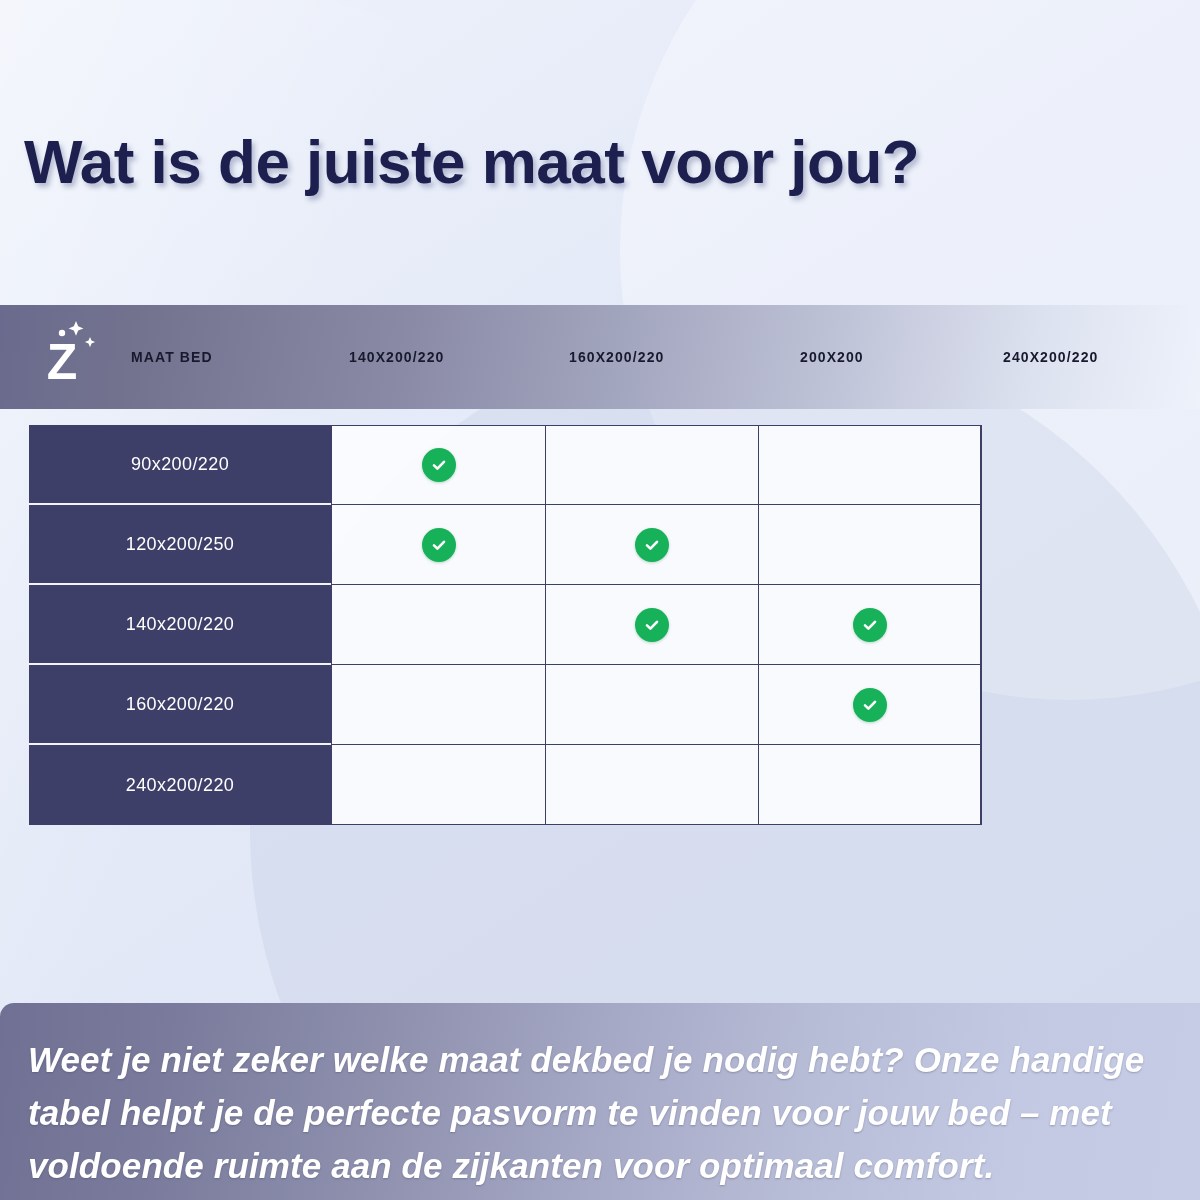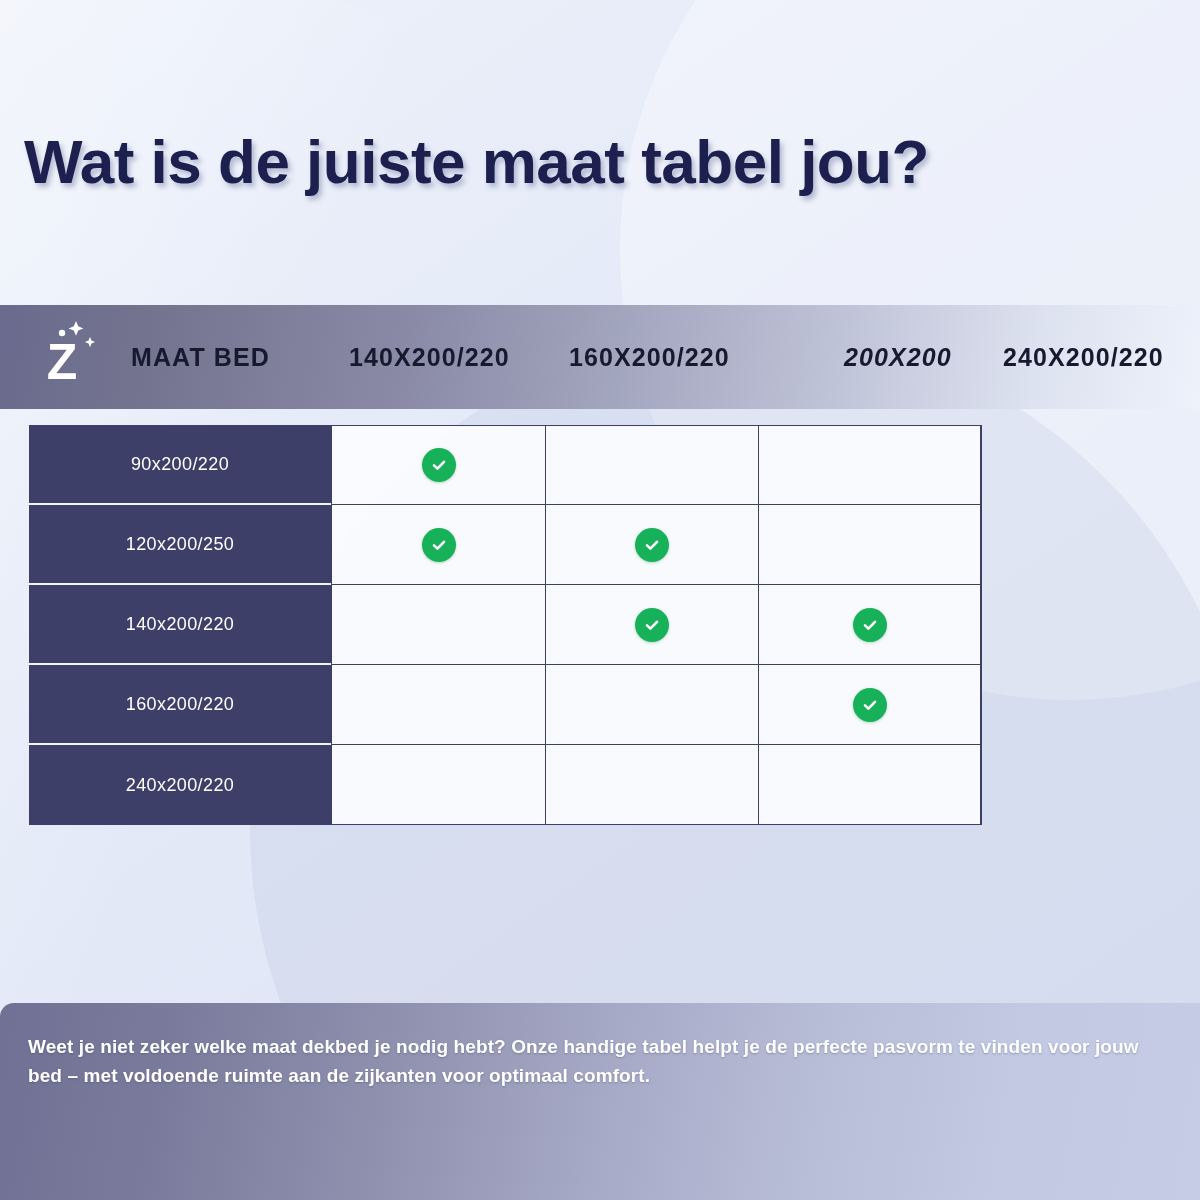--- a/index.html
+++ b/index.html
@@ -94,31 +94,31 @@
   .logo {
     position: relative;
     width: 100px;
     height: 100px;
     flex: 0 0 100px;
     margin-left: 8px;
   }
   .logo svg { display: block; }
 
   .header-cell {
-    font-size: 25px;
+    font-size: 14px;
     font-weight: bold;
     color: #171a2e;
     letter-spacing: 1.1px;
     text-align: left;
     white-space: nowrap;
   }
   .hc-maat   { position: absolute; left: 131px;  top: 50%; transform: translateY(-50%); }
   .hc-c0     { position: absolute; left: 349px;  top: 50%; transform: translateY(-50%); }
   .hc-c1     { position: absolute; left: 569px;  top: 50%; transform: translateY(-50%); }
-  .hc-c2     { position: absolute; left: 844px;  top: 50%; transform: translateY(-50%); font-style: italic; }
+  .hc-c2     { position: absolute; left: 800px;  top: 50%; transform: translateY(-50%); }
   .hc-c3     { position: absolute; left: 1003px; top: 50%; transform: translateY(-50%); }
 
   
   .table-wrap {
     position: absolute;
     left: 20px;
     top: 425px;
     width: 960px;
     height: 560px;
     z-index: 5;
@@ -186,36 +186,37 @@
                 #7a7b9c 14%,
                 #8e90ae 32%,
                 #a6a9c6 50%,
                 #b9bed8 68%,
                 #c3c9e2 84%,
                 #c6cce6 100%);
     padding: 30px 52px 0 28px;
   }
   .footer-text {
     color: #ffffff;
-    font-size: 19px;
+    font-size: 35px;
     font-weight: bold;
     line-height: 1.52;
     letter-spacing: 0.1px;
     text-shadow: 0 1px 2px rgba(60,62,95,0.35);
+    font-style: italic;
   }
 </style>
 </head>
 <body>
 
 <div class="bg-base"></div>
 <div class="bg-circle-2"></div>
 <div class="bg-circle"></div>
 <div class="bg-diagonal"></div>
 
-<h1 class="title">Wat is de juiste maat tabel jou?</h1>
+<h1 class="title">Wat is de juiste maat voor jou?</h1>
 
 <div class="header-bar">
   <div class="logo">
     <svg width="100" height="100" viewBox="0 0 100 100" aria-hidden="true">
       <path d="M70 12 A38 38 0 1 0 70 88 A30 30 0 1 1 70 12 Z" fill="#e9e8a8"></path>
       <text x="54" y="72" text-anchor="middle" font-family="Liberation Sans, sans-serif" font-size="50" font-weight="bold" fill="#ffffff">Z</text>
       <circle cx="54" cy="26" r="3.2" fill="#ffffff"></circle>
       <path d="M68 14 l2.2 5.2 5.2 2.2 -5.2 2.2 -2.2 5.2 -2.2 -5.2 -5.2 -2.2 5.2 -2.2 Z" fill="#ffffff"></path>
       <path d="M82 30 l1.5 3.6 3.6 1.5 -3.6 1.5 -1.5 3.6 -1.5 -3.6 -3.6 -1.5 3.6 -1.5 Z" fill="#ffffff"></path>
     </svg>

